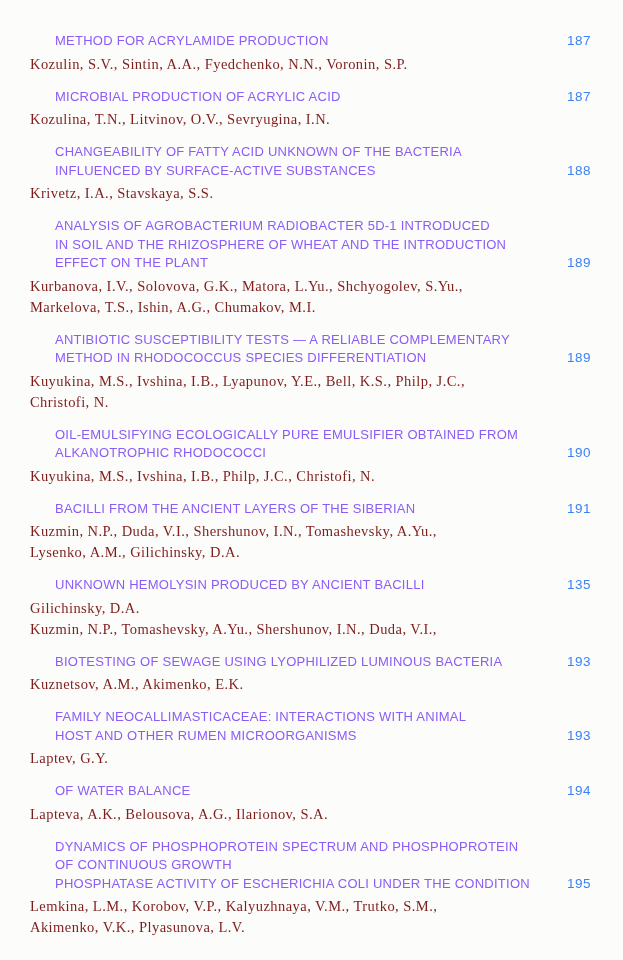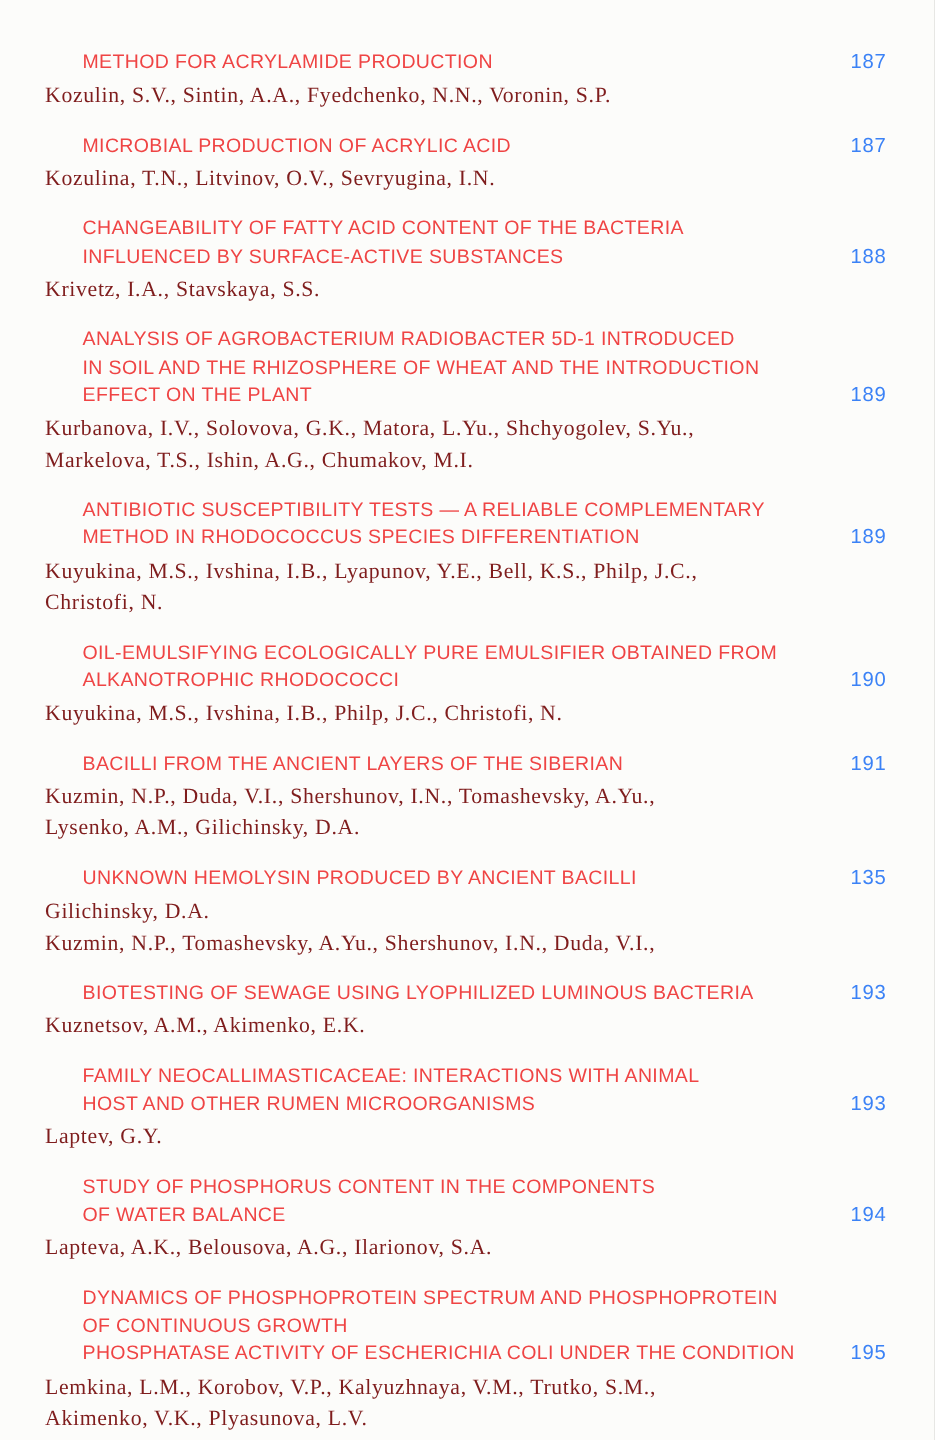--- a/index.html
+++ b/index.html
@@ -30,21 +30,21 @@
     align-items: flex-end;
   }
   .entry-title {
     flex: 1;
     margin-left: 25px;
     font-family: "Liberation Sans", sans-serif;
     font-size: 13px;
     line-height: 18.5px;
     letter-spacing: 0.25px;
     font-weight: 500;
-    color: #ef4444;
+    color: #8b5cf6;
   }
   .entry-page {
     min-width: 42px;
     text-align: right;
     font-family: "Liberation Sans", sans-serif;
     font-size: 13.5px;
     line-height: 18.5px;
     letter-spacing: 0.5px;
     color: #3b82f6;
     padding-left: 14px;
@@ -83,21 +83,21 @@
       <div class="entry-page">187</div>
     </div>
     <div class="entry-authors">
           <div>Kozulina, T.N., Litvinov, O.V., Sevryugina, I.N.</div>
         </div>
   </div>
 
   <div class="entry">
     <div class="entry-head">
       <div class="entry-title">
-            <div>CHANGEABILITY OF FATTY ACID CONTENT OF THE BACTERIA</div>
+            <div>CHANGEABILITY OF FATTY ACID UNKNOWN OF THE BACTERIA</div>
             <div>INFLUENCED BY SURFACE-ACTIVE SUBSTANCES</div>
           </div>
       <div class="entry-page">188</div>
     </div>
     <div class="entry-authors">
           <div>Krivetz, I.A., Stavskaya, S.S.</div>
         </div>
   </div>
 
   <div class="entry">
@@ -189,21 +189,20 @@
       <div class="entry-page">193</div>
     </div>
     <div class="entry-authors">
           <div>Laptev, G.Y.</div>
         </div>
   </div>
 
   <div class="entry">
     <div class="entry-head">
       <div class="entry-title">
-            <div>STUDY OF PHOSPHORUS CONTENT IN THE COMPONENTS</div>
             <div>OF WATER BALANCE</div>
           </div>
       <div class="entry-page">194</div>
     </div>
     <div class="entry-authors">
           <div>Lapteva, A.K., Belousova, A.G., Ilarionov, S.A.</div>
         </div>
   </div>
 
   <div class="entry">

